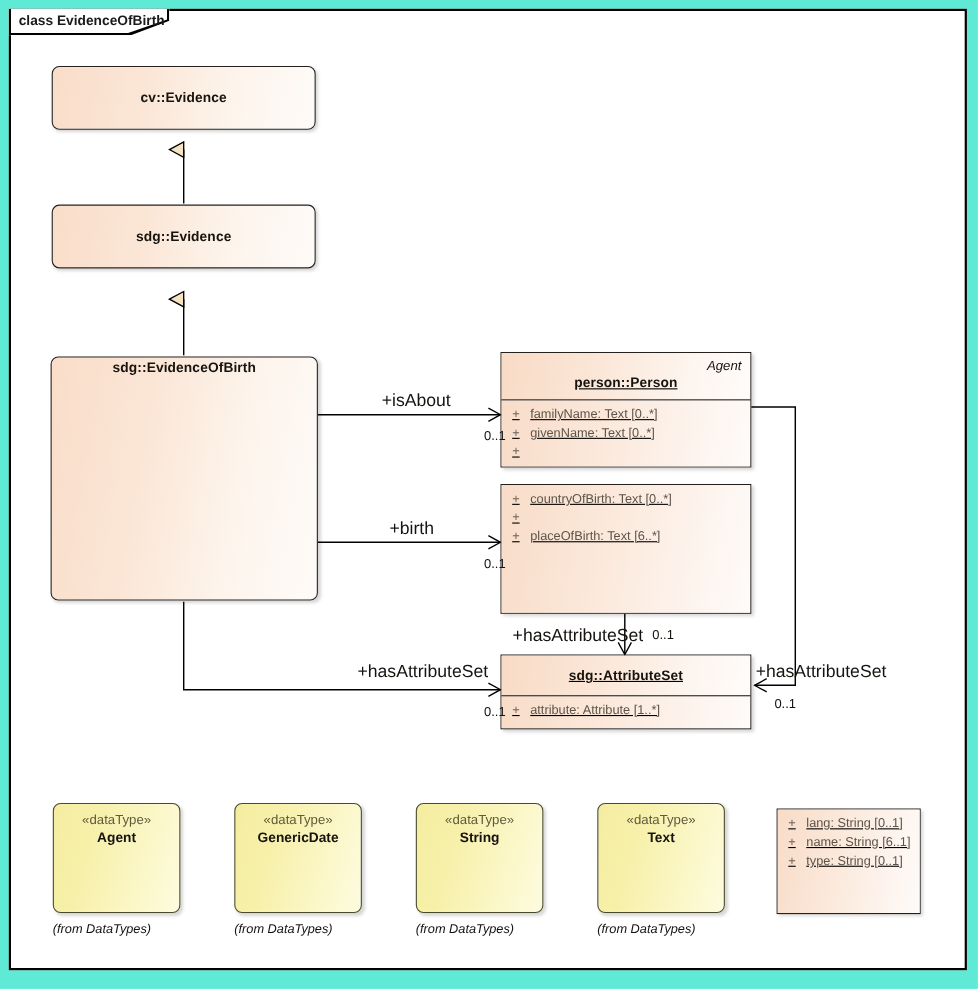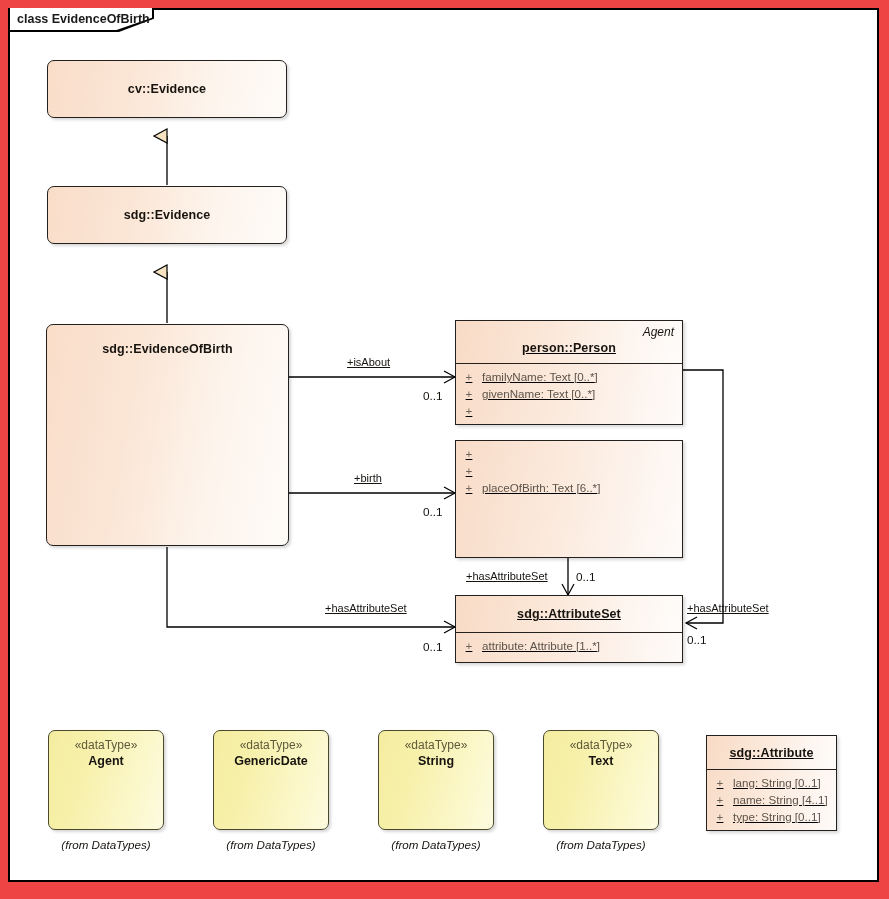--- a/index.html
+++ b/index.html
@@ -8,21 +8,21 @@
     background: #ffffff;
   }
   body {
     font-family: "Liberation Sans", sans-serif;
     -webkit-font-smoothing: antialiased;
   }
   #canvas {
     position: relative;
     width: 889px;
     height: 899px;
-    background: #ef4444;
+    background: #5eead4;
     overflow: hidden;
   }
 
   
   #frame {
     position: absolute;
     left: 8px;
     top: 8px;
     width: 871px;
     height: 874px;
@@ -161,40 +161,40 @@
     line-height: 16px;
   }
   .dt-name {
     font-size: 12.5px;
     font-weight: bold;
     color: #17140f;
     line-height: 17px;
   }
   .dt-from {
     position: absolute;
-    text-align: center;
+    text-align: left;
     font-size: 11.6px;
     font-style: italic;
     color: #16130f;
     white-space: nowrap;
   }
 
   
   .edge-label {
     position: absolute;
-    font-size: 11px;
+    font-size: 16px;
     color: #16130f;
     white-space: nowrap;
-    text-decoration: underline;
   }
   .mult-label {
     position: absolute;
     font-size: 11.8px;
     color: #16130f;
     white-space: nowrap;
+    margin-left: 17px;
   }
 </style>
 </head>
 <body>
 
 <div id="canvas">
 
   <div id="frame"></div>
   <div id="frame-tab">
     <div class="tab-shape"></div>
@@ -257,21 +257,21 @@
     </div>
   </div>
 
   <div class="node rounded" style="left:47px; top:186px; width:240px; height:58px;">
     <div class="node-header">
       <span class="node-title">sdg::Evidence</span>
     </div>
   </div>
 
   <div class="node rounded" style="left:46px; top:324px; width:243px; height:222px;">
-    <div style="padding-top:14px; text-align:center;">
+    <div style="text-align:center;">
       <span class="node-title">sdg::EvidenceOfBirth</span>
     </div>
   </div>
 
   <div class="node compart" style="left:455px; top:320px; width:228px; height:105px;">
     <div class="comp-name" style="height:42px;">
       <span class="node-stereo-corner">Agent</span>
       <span class="node-title" style="margin-top:12px;">person::Person</span>
     </div>
     <div class="comp-attrs">
@@ -286,20 +286,21 @@
       <div class="attr-row">
         <span class="attr-vis">+</span>
       </div>
     </div>
   </div>
 
   <div class="node compart" style="left:455px; top:440px; width:228px; height:118px;">
     <div class="comp-attrs">
       <div class="attr-row">
         <span class="attr-vis">+</span>
+        <span class="attr-text">countryOfBirth: Text [0..*]</span>
       </div>
       <div class="attr-row">
         <span class="attr-vis">+</span>
       </div>
       <div class="attr-row">
         <span class="attr-vis">+</span>
         <span class="attr-text">placeOfBirth: Text [6..*]</span>
       </div>
     </div>
   </div>
@@ -310,31 +311,28 @@
     </div>
     <div class="comp-attrs">
       <div class="attr-row">
         <span class="attr-vis">+</span>
         <span class="attr-text">attribute: Attribute [1..*]</span>
       </div>
     </div>
   </div>
 
   <div class="node compart" style="left:706px; top:735px; width:131px; height:96px;">
-    <div class="comp-name" style="height:33px;">
-      <span class="node-title">sdg::Attribute</span>
-    </div>
     <div class="comp-attrs">
       <div class="attr-row">
         <span class="attr-vis">+</span>
         <span class="attr-text">lang: String [0..1]</span>
       </div>
       <div class="attr-row">
         <span class="attr-vis">+</span>
-        <span class="attr-text">name: String [4..1]</span>
+        <span class="attr-text">name: String [6..1]</span>
       </div>
       <div class="attr-row">
         <span class="attr-vis">+</span>
         <span class="attr-text">type: String [0..1]</span>
       </div>
     </div>
   </div>
 
   <div class="dt-node" style="left:48px; top:730px; width:116px; height:100px;">
     <div class="dt-stereo">«dataType»</div>

